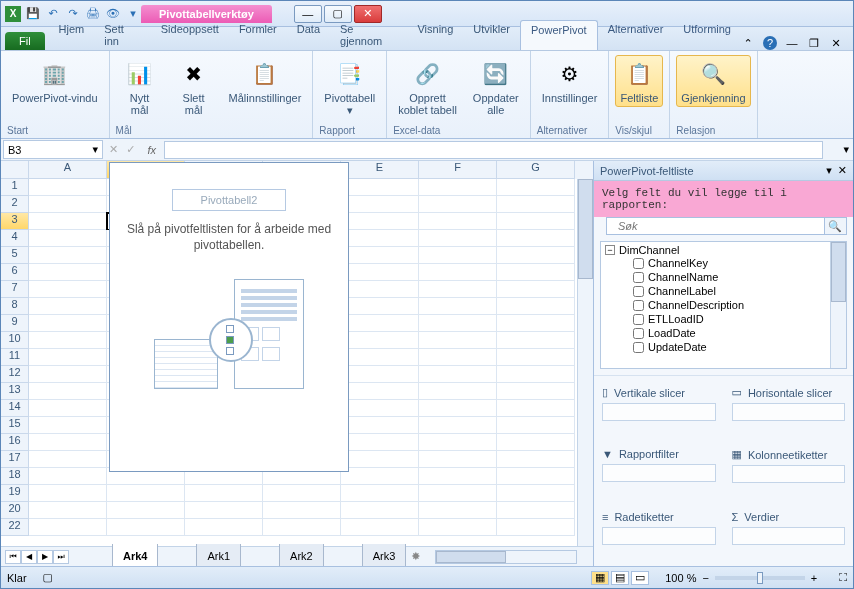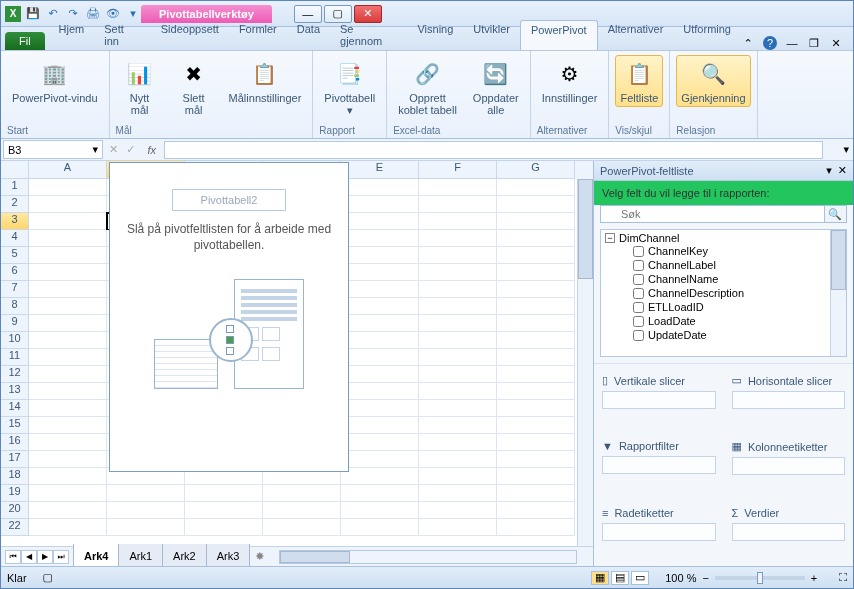--- a/index.html
+++ b/index.html
@@ -65,32 +65,32 @@
 .pivot-img .panel .zoom .zb{width:8px;height:8px;border:1px solid #7a9ac0;}
 .pivot-img .panel .zoom .zb.ck{background:#4c9e4c;}
 .pivot-img .panel .zoom .zline{flex:1;height:3px;background:#c3d4e8;}
 .pivot-img .panel .cells{display:flex;gap:3px;margin-top:6px;}
 .pivot-img .panel .cells div{width:18px;height:14px;border:1px solid #c3d4e8;}
 
 
 .sheet-tabs{height:20px;display:flex;align-items:center;background:#eef4fb;border-top:1px solid #c3d4e8;}
 .st-nav{display:flex;gap:0;padding:0 4px;}
 .st-nav span{width:16px;height:14px;border:1px solid #b5c9e2;background:#fff;display:flex;align-items:center;justify-content:center;font-size:8px;}
-.stab{padding:6px 10px;border:1px solid #a8b8ce;border-top:none;background:#e5ecf5;margin-right:-1px;border-radius:0 0 4px 4px;cursor:pointer;}
+.stab{padding:6px 10px;border:1px solid #a8b8ce;border-top:none;background:#e5ecf5;margin-right:-1px;border-radius:0 0 4px 4px;cursor:pointer;margin-left:39px;}
 .stab.active{background:#fff;font-weight:bold;}
 .hscroll{flex:1;margin:0 16px 0 8px;height:14px;border:1px solid #b5c9e2;background:#eef4fb;position:relative;}
 .hscroll .thumb{position:absolute;left:0;width:70px;height:100%;background:#d0ddee;border:1px solid #a8b8ce;}
 
 
 .panel-right{width:260px;border-left:1px solid #a8c0e0;background:#f3f7fc;display:flex;flex-direction:column;}
 .panel-right .hdr{background:linear-gradient(#e2edf9,#cfe0f3);padding:3px 6px;display:flex;align-items:center;border-bottom:1px solid #b5c9e2;}
 .panel-right .hdr .t{flex:1;color:#3a5878;}
-.panel-right .sub{padding:6px 8px;color:#333;background:#22c55e;}
+.panel-right .sub{padding:6px 8px;color:#333;background:#f9a8d4;font-family:Liberation Mono, monospace;}
 .panel-right .search{padding:0 6px;display:flex;}
-.panel-right .search input{flex:1;border:1px solid #a8c0e0;padding:2px 20px;color:#999;}
+.panel-right .search input{flex:1;border:1px solid #a8c0e0;padding:2px 11px;font-style:italic;color:#999;margin-left:6px;}
 .panel-right .search button{width:22px;border:1px solid #a8c0e0;border-left:none;background:#eef4fb;display:flex;align-items:center;justify-content:center;}
 .fieldbox{margin:6px;border:1px solid #b5c9e2;background:#fff;flex:0 0 128px;overflow:hidden;position:relative;}
 .fieldbox .tree{padding:2px 4px;}
 .tree .tg{display:flex;align-items:center;gap:4px;}
 .tree .exp{width:10px;height:10px;border:1px solid #888;display:flex;align-items:center;justify-content:center;font-size:9px;line-height:1;}
 .tree .kids{padding-left:22px;}
 .tree .kids label{display:flex;align-items:center;gap:4px;padding:1px 6px;}
 .tree .kids input{width:11px;height:11px;}
 .drops{flex:1;display:grid;grid-template-columns:1fr 1fr;grid-auto-rows:auto;gap:0;border-top:1px solid #d6e2f0;padding-top:4px;}
 .drop{border:none;padding:2px 8px 4px;}
@@ -556,25 +556,25 @@
           <span class="exp">−</span>
           <span>DimChannel</span>
         </div>
         <div class="kids" id="fields">
             <label>
               <input type="checkbox" style="">
               <span>ChannelKey</span>
             </label>
             <label>
               <input type="checkbox" style="">
-              <span>ChannelLabel</span>
+              <span>ChannelName</span>
             </label>
             <label>
               <input type="checkbox" style="">
-              <span>ChannelName</span>
+              <span>ChannelLabel</span>
             </label>
             <label>
               <input type="checkbox" style="">
               <span>ChannelDescription</span>
             </label>
             <label>
               <input type="checkbox" style="">
               <span>ETLLoadID</span>
             </label>
             <label>

